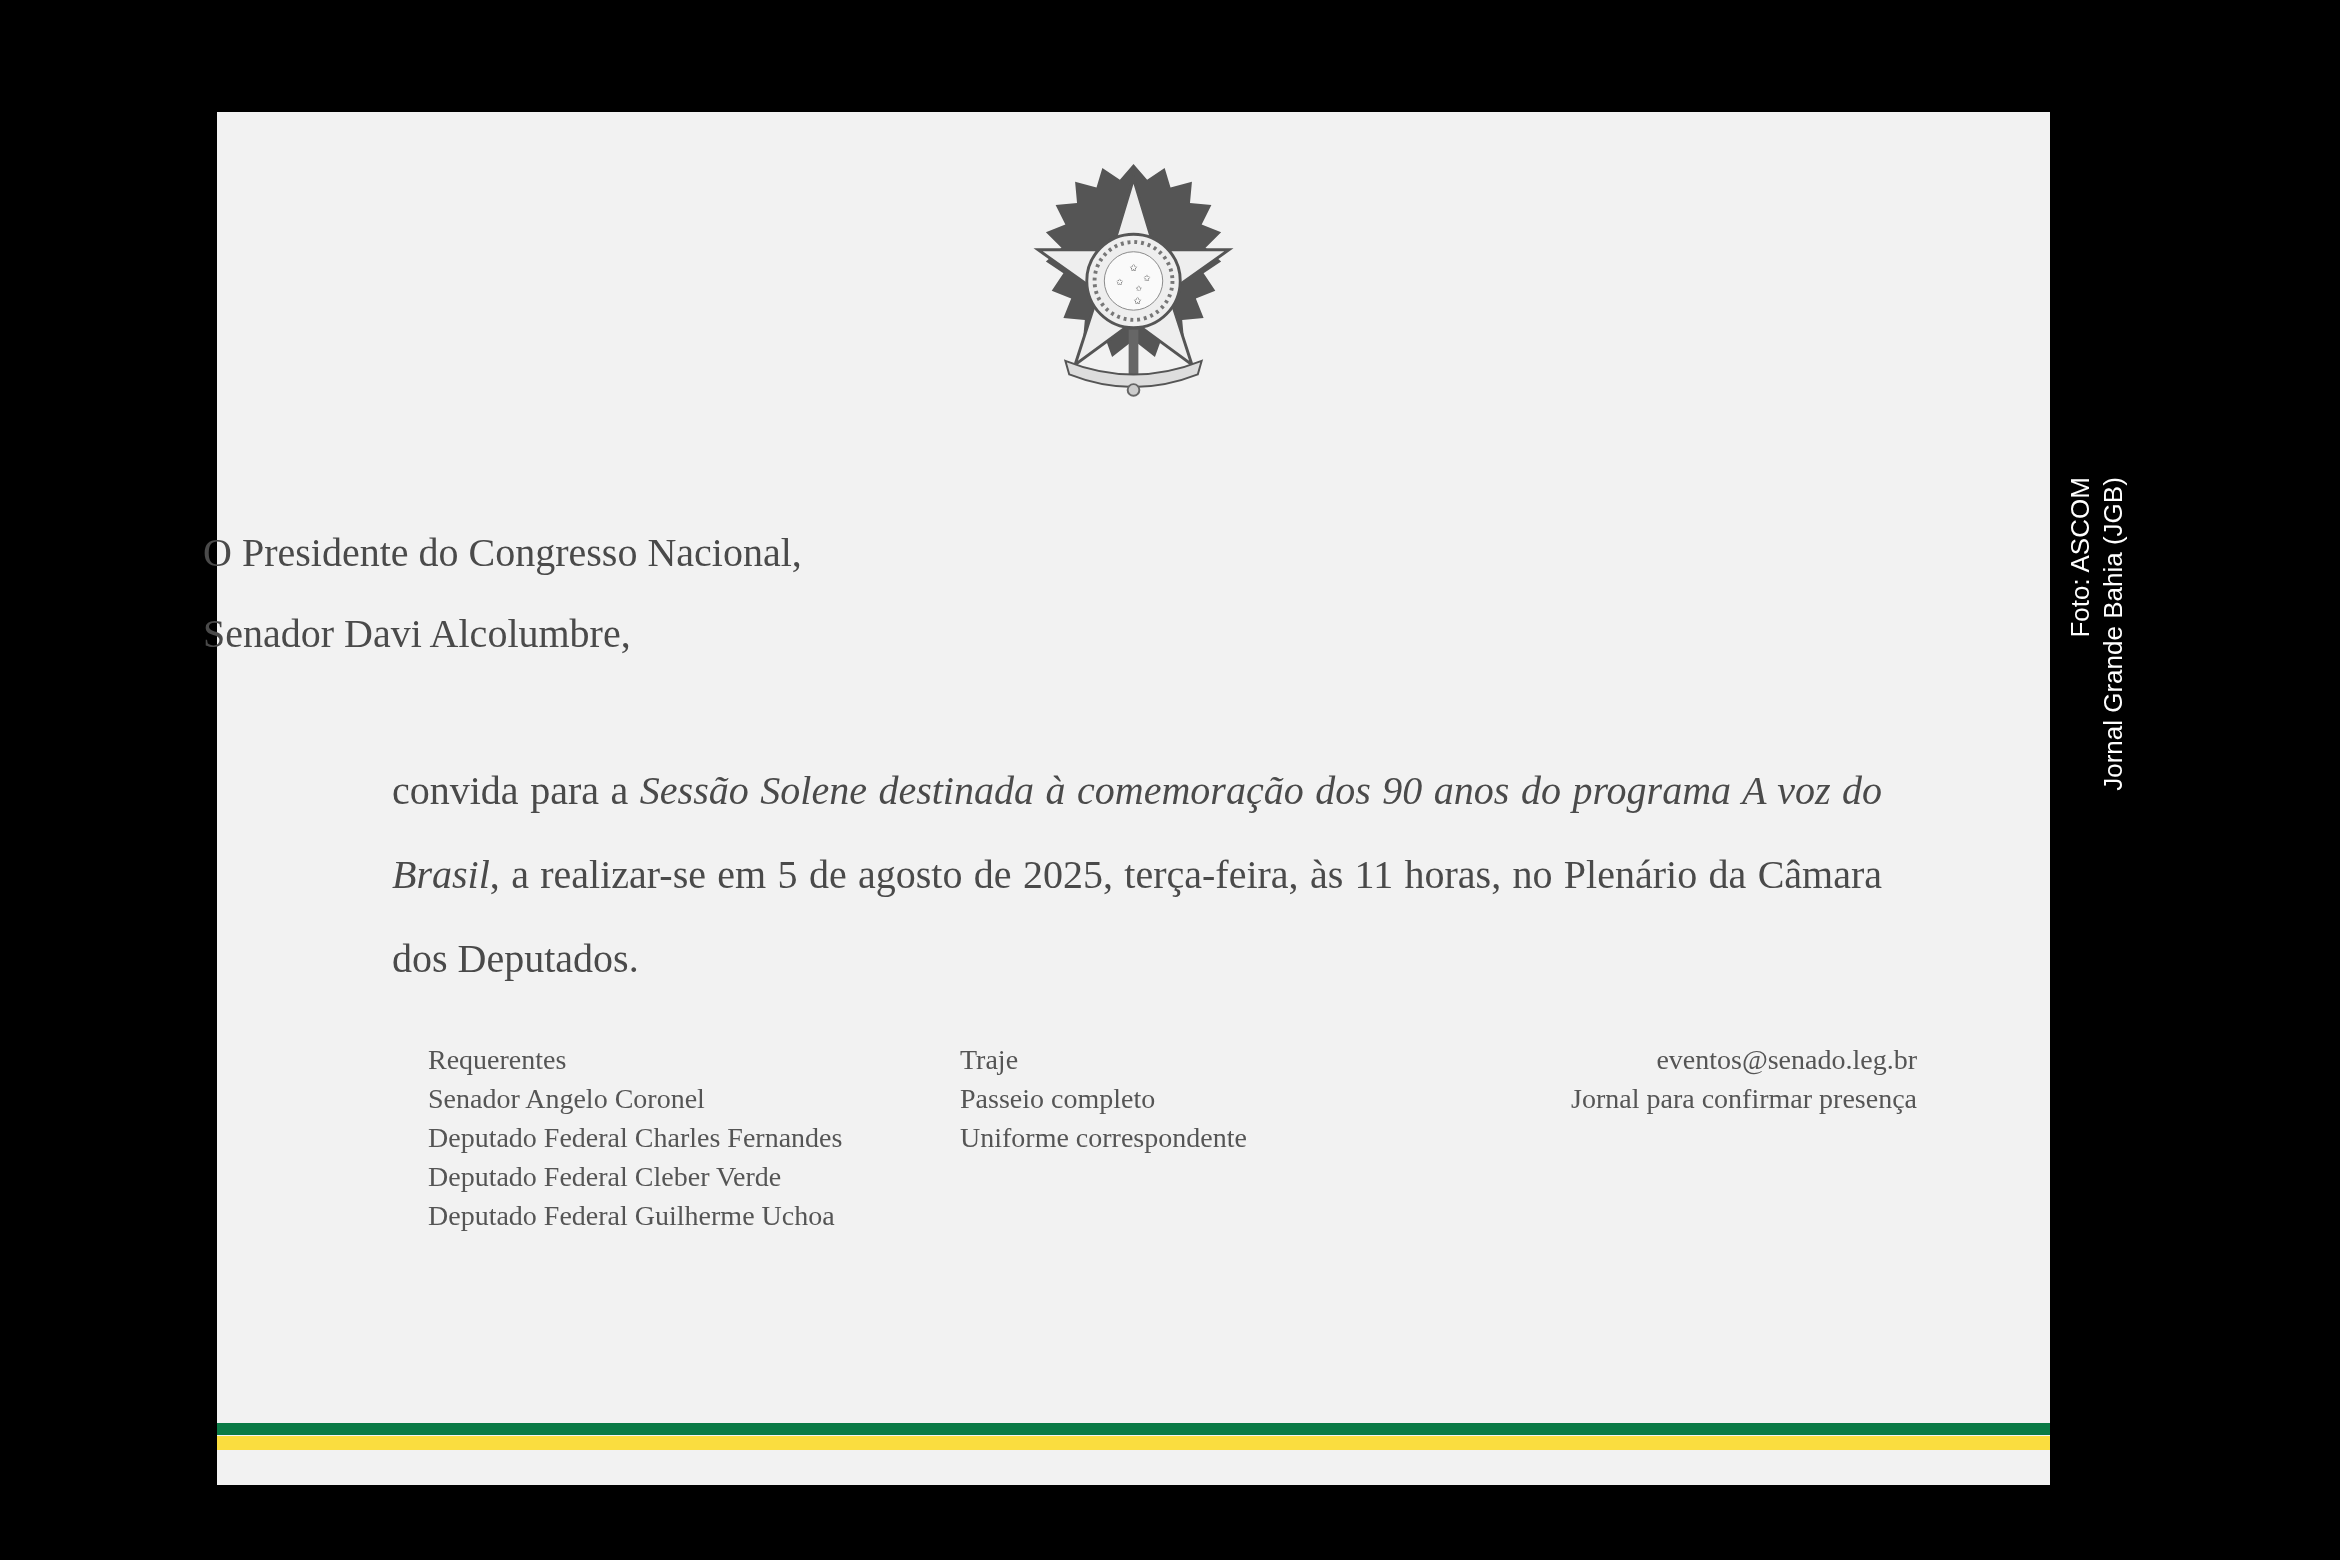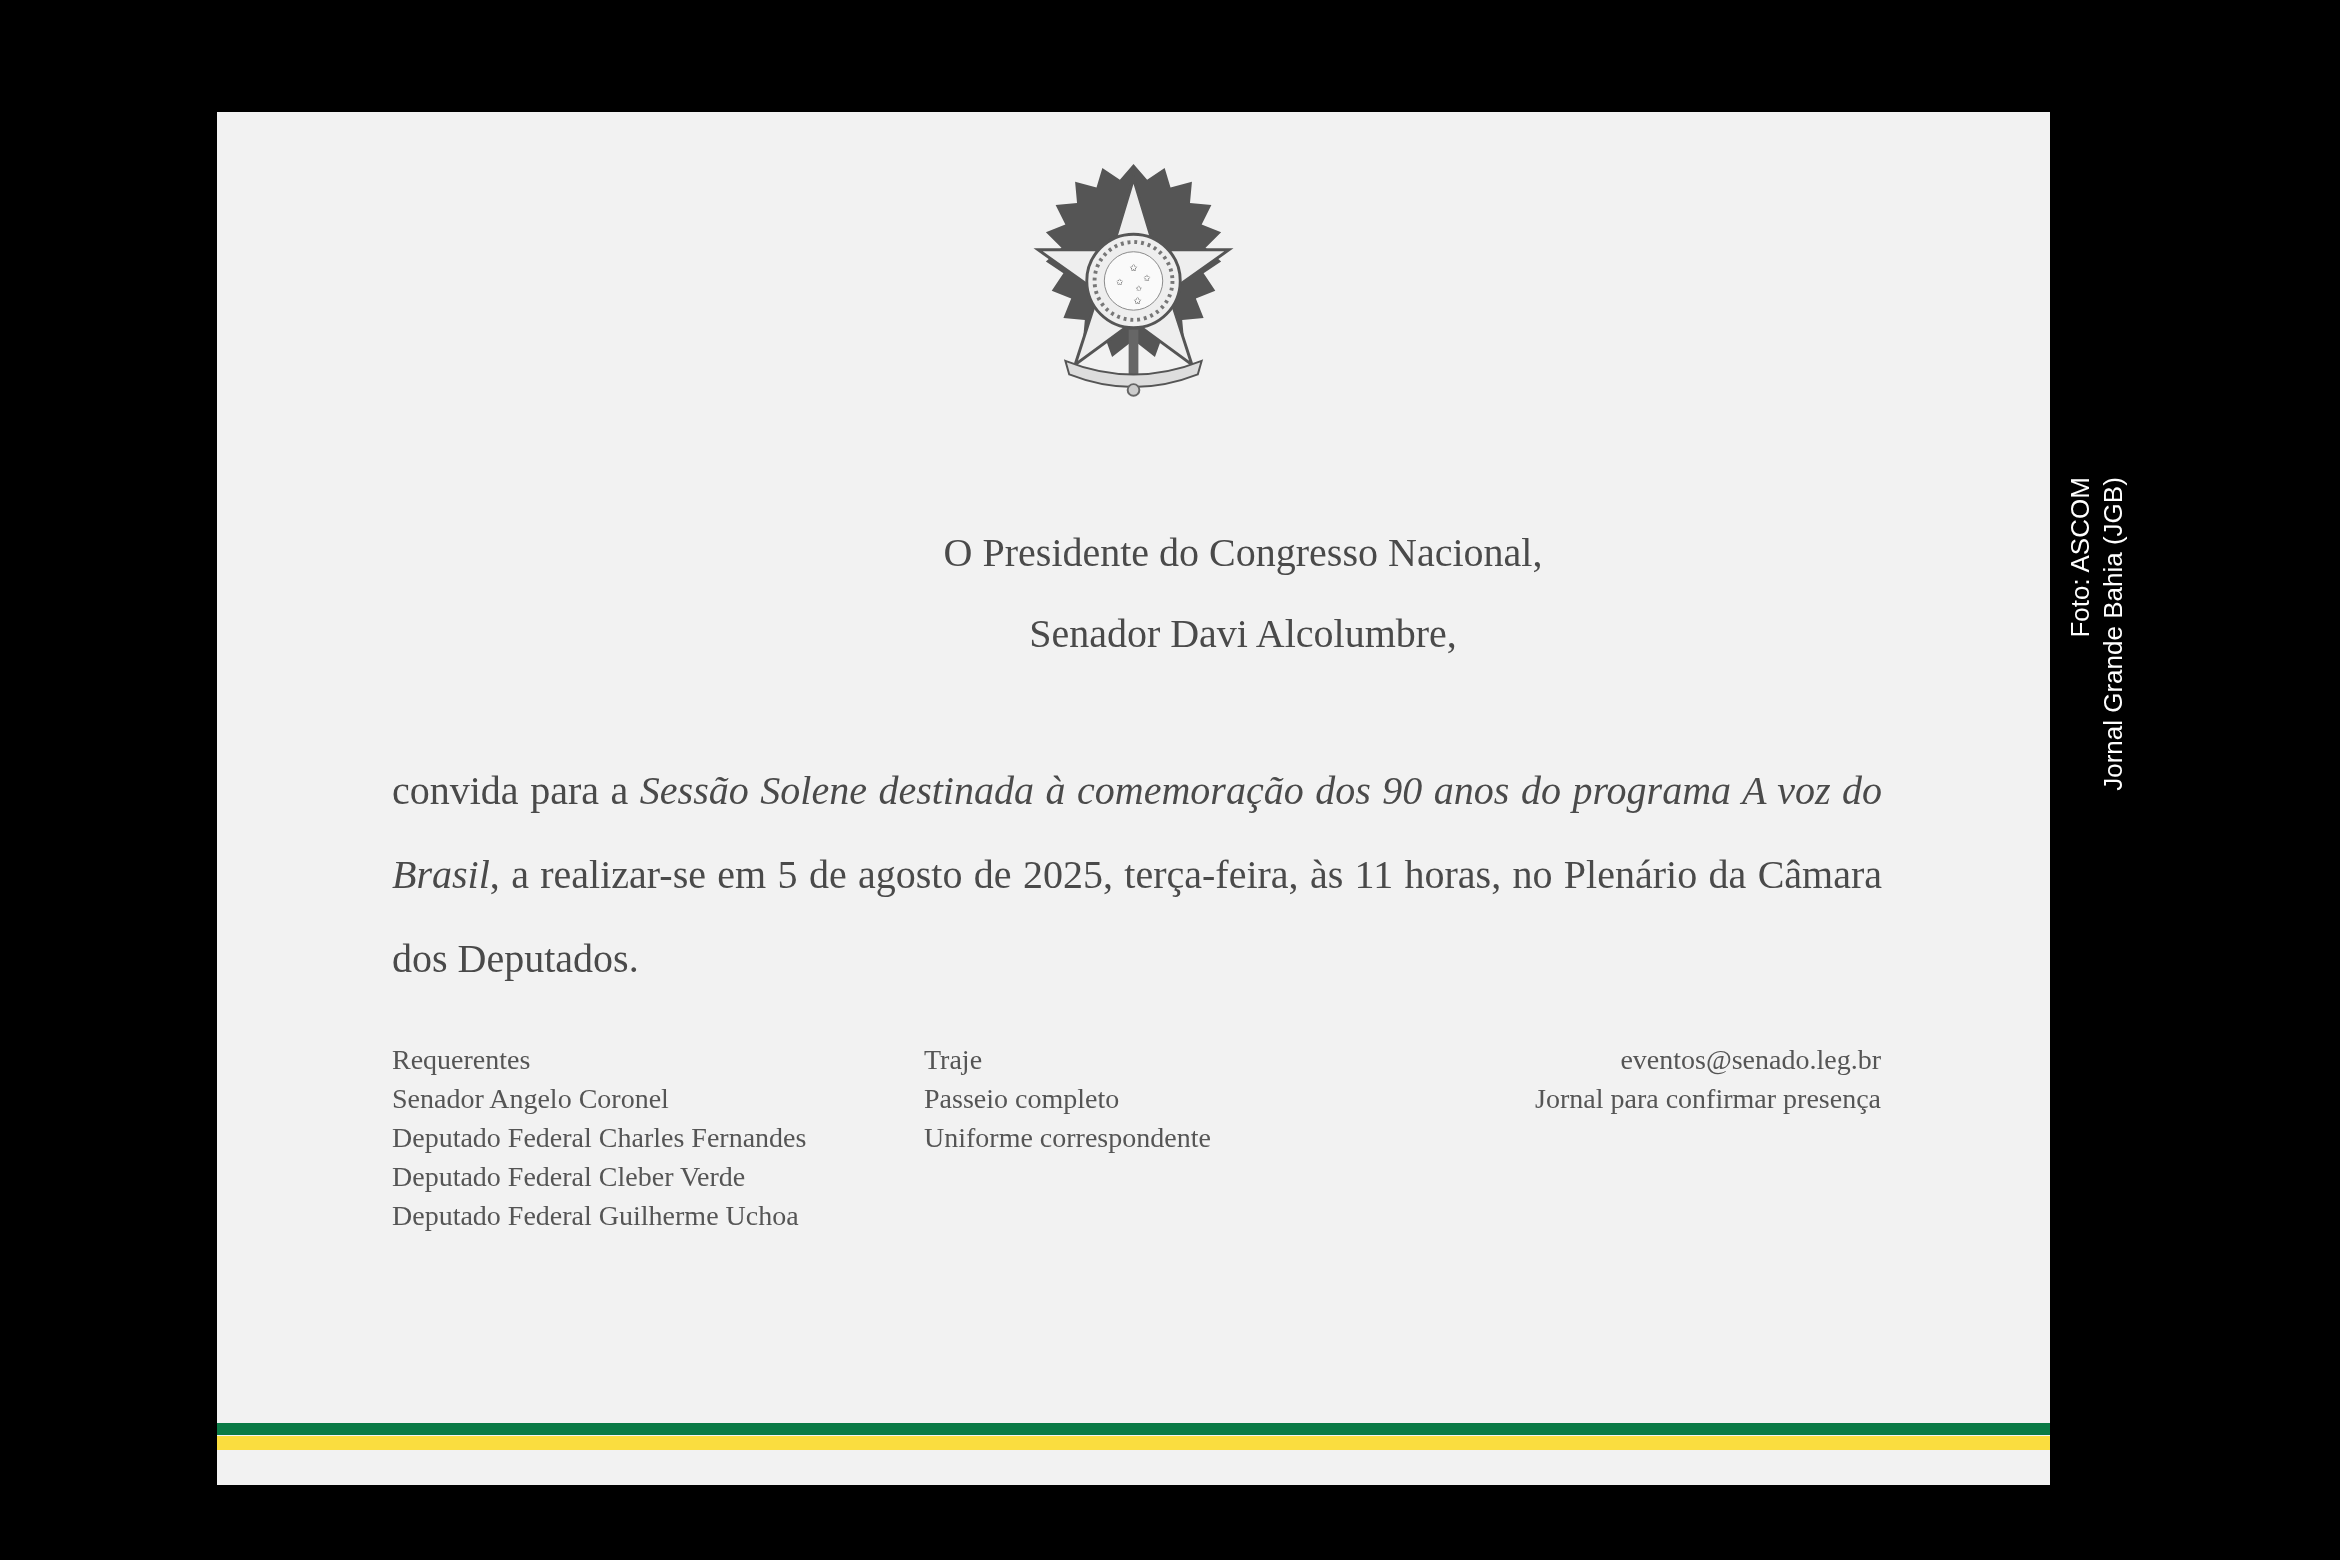--- a/index.html
+++ b/index.html
@@ -1,26 +1,26 @@
 <!DOCTYPE html>
 <html><head>
 <meta charset="utf-8">
 <style>
   html, body { margin:0; padding:0; }
   body { width:2341px; height:1560px; background:#000; position:relative; overflow:hidden;
          font-family:"Liberation Serif","DejaVu Serif",serif; }
   .card { position:absolute; left:217px; top:112px; width:1833px; height:1373px; background:#f2f2f2; }
   .emblem { position:absolute; left:1005px; top:156px; width:258px; height:283px; }
-  .heading { position:absolute; left:213px; width:2060px; text-align:center; color:#4a4a4a; font-size:40px; }
+  .heading { position:absolute; left:203px; width:2060px; color:#4a4a4a; font-size:40px; }
   .h1 { top:529px; }
   .h2 { top:610px; }
   .body-text { position:absolute; left:392px; top:749px; width:1490px; color:#4a4a4a; font-size:40px;
                line-height:84px; text-align:justify; }
   .body-text em { font-style:italic; }
-  .col { position:absolute; top:1040px; color:#555; font-size:28px; line-height:39px; }
+  .col { position:absolute; top:1040px; color:#555; font-size:28px; line-height:39px;margin-left:36px; }
   .col div { white-space:nowrap; }
   .col-left { left:392px; }
   .col-mid { left:924px; width:434px; }
   .col-right { left:1395px; width:486px; text-align:right; }
   .stripe-green { position:absolute; left:217px; top:1423px; width:1833px; height:11.7px; background:#0a7a45; }
   .stripe-yellow { position:absolute; left:217px; top:1436px; width:1833px; height:13.7px; background:#fadd3f; }
   .credit { position:absolute; left:2058px; top:458px; width:78px; height:351px; }
   .credit-inner { position:absolute; left:39px; top:176px; transform:translate(-50%,-50%) rotate(-90deg);
                   white-space:nowrap; color:#fff; font-family:"Liberation Sans","DejaVu Sans",sans-serif;
                   font-size:26px; line-height:33px; text-align:right; }

